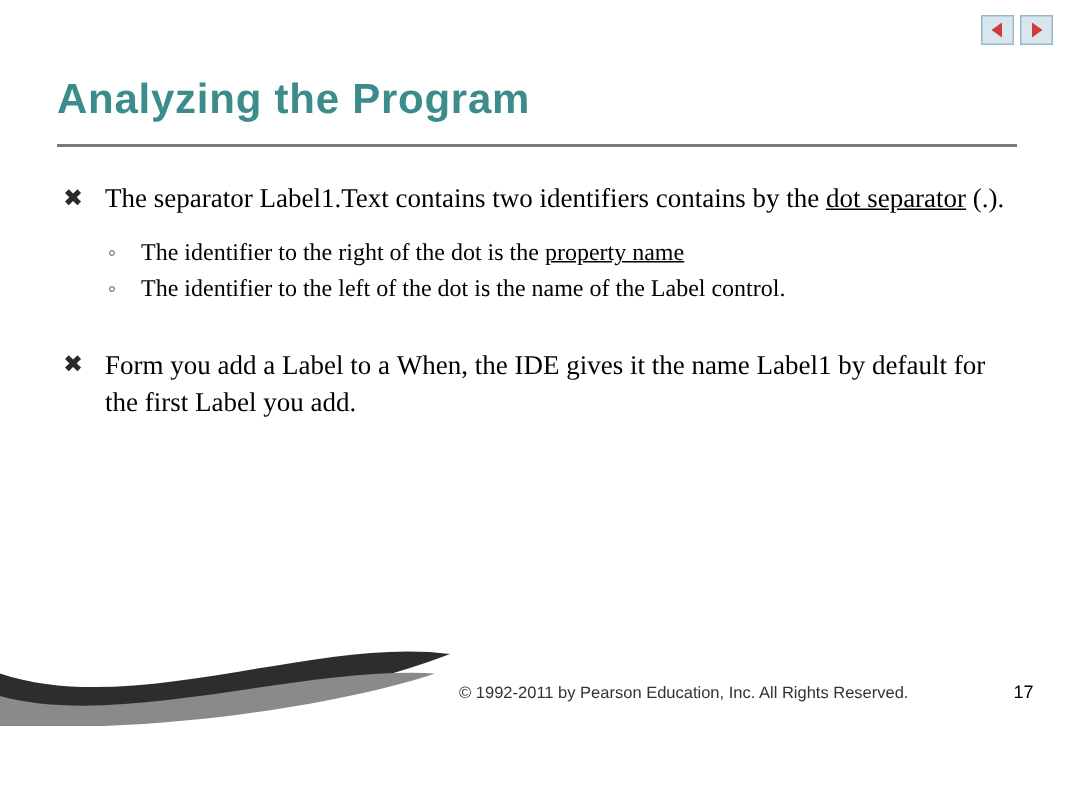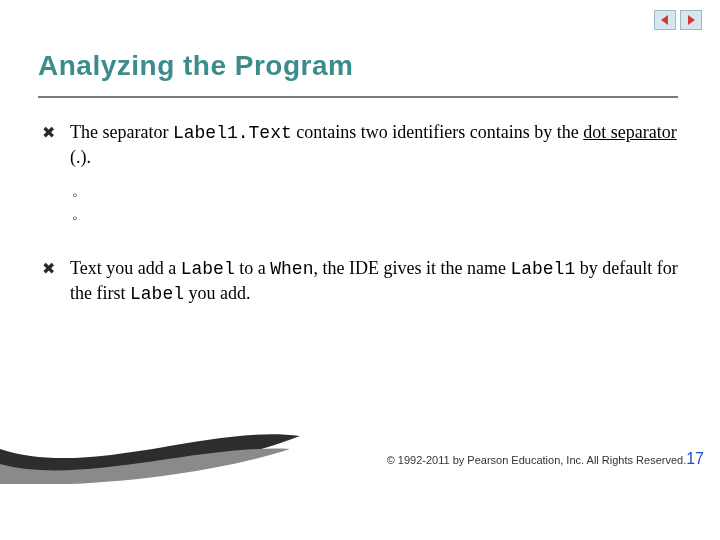--- a/index.html
+++ b/index.html
@@ -80,37 +80,38 @@
   .sublist { margin: 14px 0 28px 30px; font-size: 16px; }
   .subrow { display: flex; align-items: flex-start; margin-bottom: 2px; }
   .bullet-o {
     width: 22px;
     flex: 0 0 22px;
     color: #444;
     font-size: 15px;
     padding-top: 1px;
   }
   code.mono {
-    font-family: Liberation Mono, monospace;
+    font-family: Liberation Serif, serif;
     font-size: 1em;
   }
   .footer {
     position: absolute;
     bottom: 16px;
     left: 0;
     right: 0;
     display: flex;
     justify-content: flex-end;
     align-items: baseline;
-    padding-right: 16px;
+    gap: 70px;
+    padding-right: 31px;
     font-family: "Trebuchet MS", Arial, sans-serif;
     font-size: 11px;
     color: #333;
   }
-  .page-num { color: #1d4ed8; font-size: 16px; }
+  .page-num { color: #000000; font-size: 12px; }
   .swoosh {
     position: absolute;
     left: 0;
     bottom: 0;
     width: 360px;
     height: 90px;
     pointer-events: none;
   }
 </style>
 </head>
@@ -143,30 +144,36 @@
     <div class="row">
       <div class="bullet-h">✖</div>
       <div class="row-text">
         <span>The separator </span><code class="mono">Label1.Text</code><span> contains two identifiers contains by the </span><u>dot separator</u><span> (.).</span>
       </div>
     </div>
 
     <div class="sublist">
       <div class="subrow">
         <div class="bullet-o">◦</div>
+        <div>
+          <span>The identifier to the right of the dot is the </span><u>property name</u><span></span>
+        </div>
       </div>
       <div class="subrow">
         <div class="bullet-o">◦</div>
+        <div>
+          <span>The identifier to the left of the dot is the name of the </span><code class="mono">Label</code><span> control.</span>
+        </div>
       </div>
     </div>
 
     <div class="row">
       <div class="bullet-h">✖</div>
       <div class="row-text">
-        <span>Text you add a </span><code class="mono">Label</code><span> to a </span><code class="mono">When</code><span>, the IDE gives it the name </span><code class="mono">Label1</code><span> by default for the first </span><code class="mono">Label</code><span> you add.</span>
+        <span>Form you add a </span><code class="mono">Label</code><span> to a </span><code class="mono">When</code><span>, the IDE gives it the name </span><code class="mono">Label1</code><span> by default for the first </span><code class="mono">Label</code><span> you add.</span>
       </div>
     </div>
 
   </div>
 
   <svg class="swoosh" viewBox="0 0 360 90" preserveAspectRatio="none">
     <path d="M0,90 L0,55 C90,85 210,30 300,42 C260,58 140,92 0,90 Z" fill="#2d2d2d"></path>
     <path d="M0,90 L0,70 C80,92 200,50 290,55 C240,72 120,95 0,90 Z" fill="#8a8a8a"></path>
   </svg>
 

